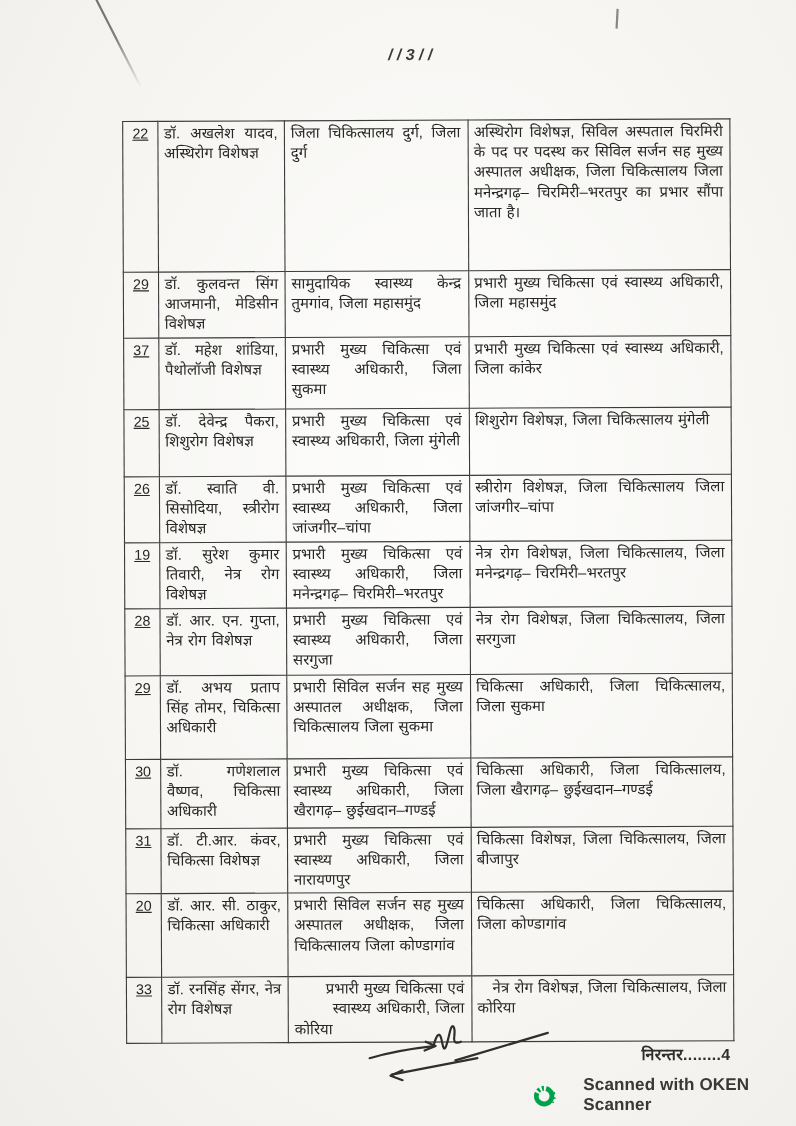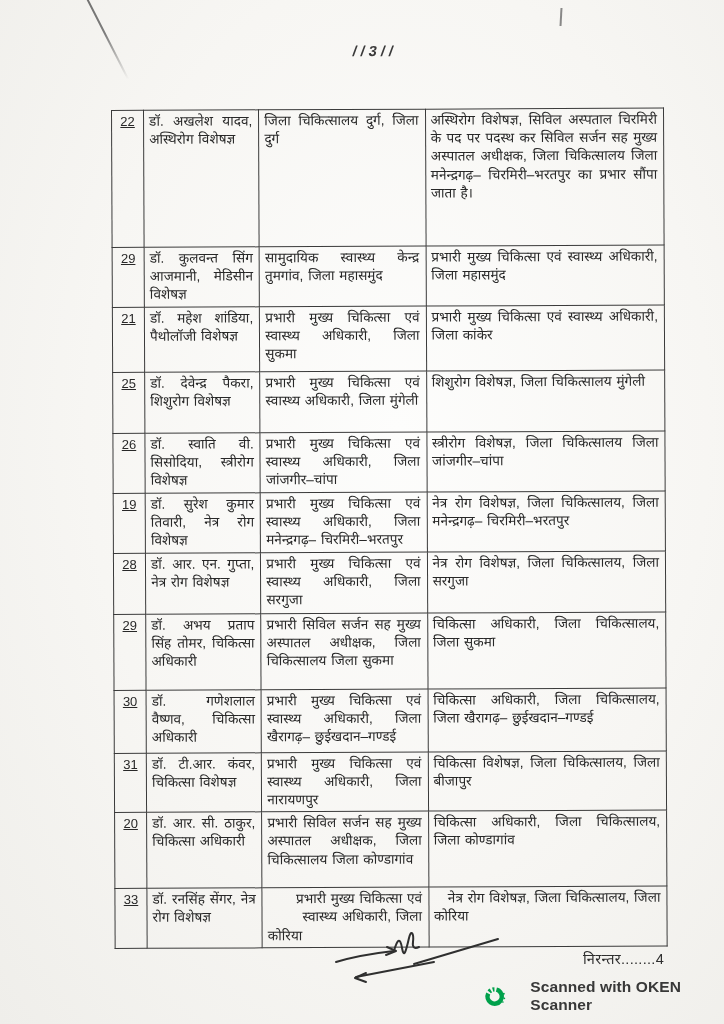--- a/index.html
+++ b/index.html
@@ -48,21 +48,21 @@
   #rows tr:nth-child(6) td{height:55px;}
   #rows tr:nth-child(7) td{height:56px;}
   #rows tr:nth-child(8) td{height:71px;}
   #rows tr:nth-child(9) td{height:58px;}
   #rows tr:nth-child(10) td{height:53px;}
   #rows tr:nth-child(11) td{height:71px;}
   #rows tr:nth-child(12) td{height:53px;text-align:right;}
   .signature{position:absolute;left:328px;top:922px;width:185px;height:70px;}
   .continuation{
     position:absolute;right:60px;top:948px;
-    font-size:14.5px;color:#2e2e2e;font-weight:normal;letter-spacing:.3px;
+    font-size:14.5px;color:#2e2e2e;font-weight:bold;letter-spacing:.3px;
   }
   .scanner-footer{
     position:absolute;left:484px;top:982px;height:28px;
     display:flex;align-items:center;gap:24px;
   }
   .scanner-footer .label{
     font-size:15.5px;font-weight:bold;color:#383838;letter-spacing:.1px;
   }
 </style>
 </head>
@@ -87,21 +87,21 @@
     <td>जिला चिकित्सालय दुर्ग, जिला दुर्ग</td>
     <td>अस्थिरोग विशेषज्ञ, सिविल अस्पताल चिरमिरी के पद पर पदस्थ कर सिविल सर्जन सह मुख्य अस्पातल अधीक्षक, जिला चिकित्सालय जिला मनेन्द्रगढ़– चिरमिरी–भरतपुर का प्रभार सौंपा जाता है।</td>
   </tr>
       <tr>
     <td class="sno">29</td>
     <td>डॉ. कुलवन्त सिंग आजमानी, मेडिसीन विशेषज्ञ</td>
     <td>सामुदायिक स्वास्थ्य केन्द्र तुमगांव, जिला महासमुंद</td>
     <td>प्रभारी मुख्य चिकित्सा एवं स्वास्थ्य अधिकारी, जिला महासमुंद</td>
   </tr>
       <tr>
-    <td class="sno">21</td>
+    <td class="sno">37</td>
     <td>डॉ. महेश शांडिया, पैथोलॉजी विशेषज्ञ</td>
     <td>प्रभारी मुख्य चिकित्सा एवं स्वास्थ्य अधिकारी, जिला सुकमा</td>
     <td>प्रभारी मुख्य चिकित्सा एवं स्वास्थ्य अधिकारी, जिला कांकेर</td>
   </tr>
       <tr>
     <td class="sno">25</td>
     <td>डॉ. देवेन्द्र पैकरा, शिशुरोग विशेषज्ञ</td>
     <td>प्रभारी मुख्य चिकित्सा एवं स्वास्थ्य अधिकारी, जिला मुंगेली</td>
     <td>शिशुरोग विशेषज्ञ, जिला चिकित्सालय मुंगेली</td>
   </tr>

